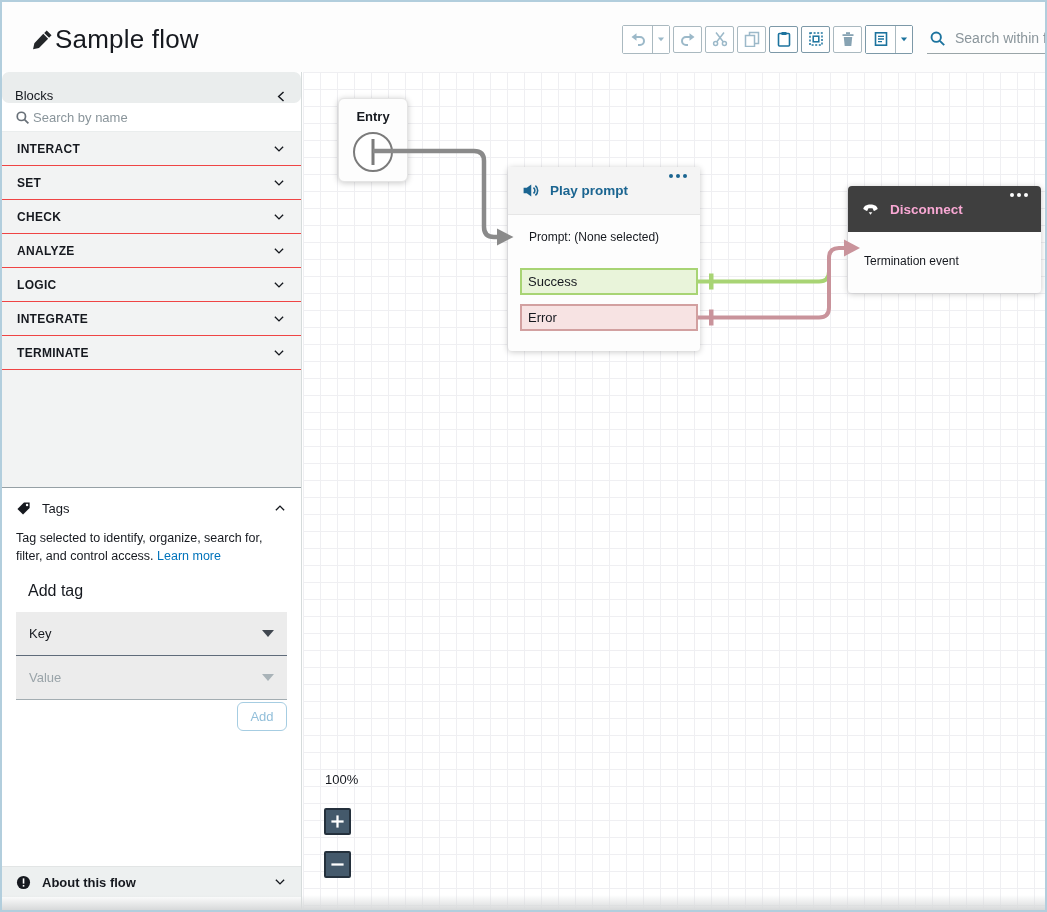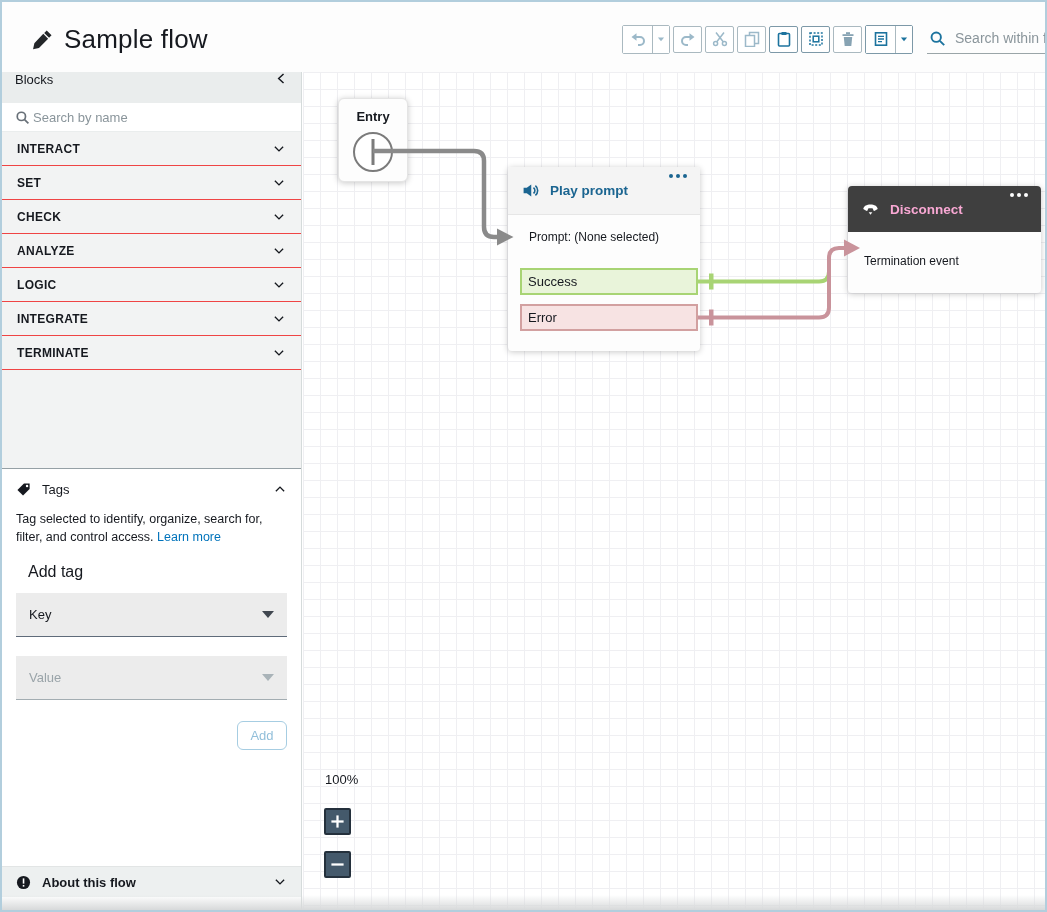--- a/index.html
+++ b/index.html
@@ -2,51 +2,51 @@
 <html><head>
 <meta charset="utf-8">
 <style>
   * { box-sizing: border-box; margin: 0; padding: 0; }
   html,body { width:1047px; height:912px; }
   body { font-family:"Liberation Sans", sans-serif; color:#16191f; background:#fff; }
   #frame { position:relative; width:1047px; height:912px; border:2px solid #b2cedd; background:#fff; overflow:hidden; }
 
   
   .app-header { position:absolute; left:0; top:0; right:0; height:70px; background:#fdfdfd; display:flex; align-items:center; padding:4px 0 0 30px; z-index:20; }
-  .title-wrap { display:flex; align-items:center; gap:11px; }
+  .title-wrap { display:flex; align-items:center; gap:2px; }
   .page-title { font-size:26px; font-weight:500; letter-spacing:.2px; color:#16191f; }
   .toolbar { margin-left:auto; display:flex; align-items:center; gap:3px; }
   .tb-btn { height:27px; min-width:29px; background:#fff; border:1px solid #aab9c0; border-radius:2px; display:flex; align-items:center; justify-content:center; padding:0 4px; cursor:pointer; }
   .tb-group { display:flex; border:1px solid #aab9c0; border-radius:2px; }
   .tb-group .tb-btn { border:none; border-radius:0; }
   .tb-group .tb-btn + .tb-btn { border-left:1px solid #aab9c0; min-width:17px; padding:0 2px; }
   .tb-group.dark, .tb-btn.dark { border-color:#7d99a8; }
   .ic-dis { color:#9cb9c9; }
   .ic-en { color:#1c739e; }
   .search-within { margin-left:14px; display:flex; align-items:center; gap:9px; border-bottom:1px solid #9aa5a8; padding:5px 0 6px 2px; width:118px; overflow:hidden; }
   .search-within input { border:none; outline:none; background:transparent; font-size:14px; color:#414750; width:90px; font-family:"Liberation Sans", sans-serif; }
 
   
   .sidebar { position:absolute; left:0; top:70px; bottom:0; width:300px; background:#fff; border-right:1px solid #d5dbdb; display:flex; flex-direction:column; z-index:10; }
-  .blocks-header { background:#eaeded; height:31px; flex:none; display:flex; align-items:flex-start; justify-content:space-between; padding:0 13px; font-size:13px; }
+  .blocks-header { background:#eaeded; height:31px; flex:none; display:flex; align-items:flex-end; justify-content:space-between; padding:0 13px; font-size:13px;border-radius:7px; }
   .blocks-search { height:29px; flex:none; display:flex; align-items:center; gap:3px; padding:0 13px; border-bottom:1px solid #eaeded; background:#fff; }
   .blocks-search input { border:none; outline:none; font-size:13px; color:#414750; width:220px; font-family:"Liberation Sans", sans-serif; }
   .blocks-search input::placeholder, .search-within input::placeholder { color:#8a959b; opacity:1; }
   .cat-list { background:#f2f3f3; flex:none; }
   .cat-row { height:34px; display:flex; align-items:center; justify-content:space-between; padding:0 15px; border-bottom:1px solid #ef4444; cursor:pointer; }
   .cat-label { font-size:12px; font-weight:bold; letter-spacing:.3px; }
   .cat-filler { flex:1; background:#f2f3f3; }
   .tags-section { flex:none; background:#fff; border-top:1px solid #96a0a5; padding:13px 14px 0 14px; }
   .tags-header { display:flex; align-items:center; gap:11px; cursor:pointer; }
   .tags-title { font-size:13px; font-weight:normal; }
   .tags-header .chev { margin-left:auto; }
   .tags-desc { margin-top:13px; font-size:12.5px; line-height:1.45; color:#16191f; }
   .link { color:#0073bb; text-decoration:none; cursor:pointer; }
   .add-tag-heading { font-size:16px; margin:17px 0 12px 12px; }
-  .select { height:44px; background:#ececec; border-bottom:1px solid #5f6b7a; display:flex; align-items:center; justify-content:space-between; padding:0 13px; font-size:13px; cursor:pointer; margin-bottom:19px; }
+  .select { height:44px; background:#ececec; border-bottom:1px solid #5f6b7a; display:flex; align-items:center; justify-content:space-between; padding:0 13px; font-size:13px; cursor:pointer; }
   .select .tri { width:0; height:0; border-left:6px solid transparent; border-right:6px solid transparent; border-top:7px solid #414750; }
   .select.disabled { border-bottom-color:#a3adb2; }
   .select.disabled .sel-text { color:#9aa4a9; }
   .select.disabled .tri { border-top-color:#a9b3b8; }
   .add-btn-row { display:flex; justify-content:flex-end; padding:2px 0 18px 0; }
   .add-btn { width:50px; height:29px; background:#fff; border:1px solid #a6cde2; border-radius:6px; color:#92bfda; font-size:13px; cursor:default; font-family:"Liberation Sans", sans-serif; }
   .sidebar-spacer { flex:1; background:#fff; }
   .about-row { flex:none; height:31px; background:#edf0f0; display:flex; align-items:center; gap:11px; padding:0 14px; border-top:1px solid #e2e5e5; cursor:pointer; margin-bottom:13px; }
   .about-title { font-size:13px; font-weight:bold; }
   .about-row .chev { margin-left:auto; }

